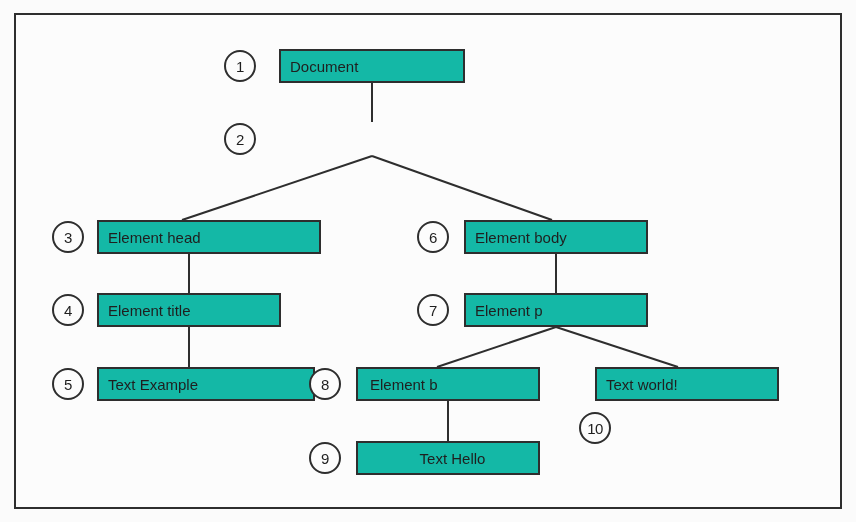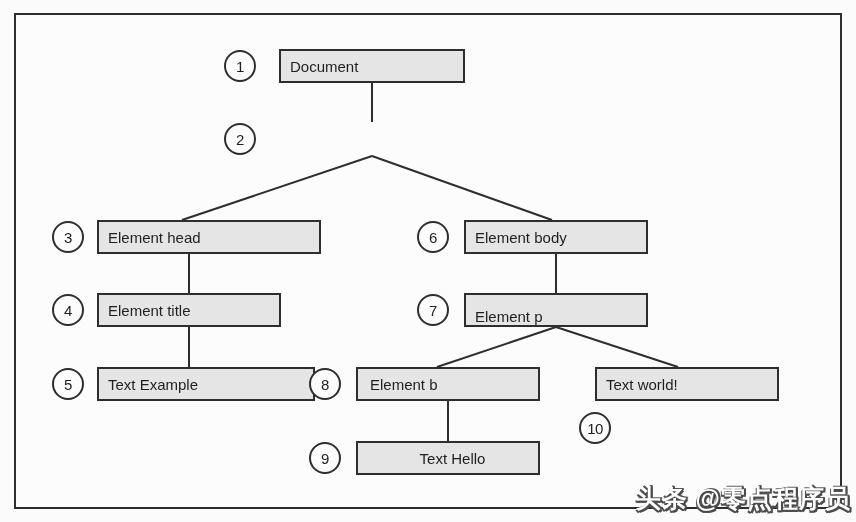--- a/index.html
+++ b/index.html
@@ -50,21 +50,21 @@
     align-items: center;
     justify-content: center;
     font-size: 15px;
     letter-spacing: -0.5px;
   }
   .box {
     position: absolute;
     height: 34px;
     border: 2px solid #2e2e2e;
     box-sizing: border-box;
-    background: #e5e5e5;
+    background: #14b8a6;
     display: flex;
     align-items: center;
     padding-left: 9px;
     font-size: 15px;
     white-space: nowrap;
   }
   
   #c1  { left: 224px; top: 50px; }
   #c2  { left: 224px; top: 123px; }
   #c3  { left: 52px;  top: 221px; }
@@ -75,21 +75,21 @@
   #c8  { left: 309px; top: 368px; }
   #c9  { left: 309px; top: 442px; }
   #c10 { left: 579px; top: 368px; margin-top: 44px; }
   
   #b1  { left: 279px; top: 49px;  width: 186px; }
   #b2  { left: 279px; top: 122px; width: 186px; }
   #b3  { left: 97px;  top: 220px; width: 224px; }
   #b4  { left: 97px;  top: 293px; width: 184px; }
   #b5  { left: 97px;  top: 367px; width: 218px; }
   #b6  { left: 464px; top: 220px; width: 184px; }
-  #b7  { left: 464px; top: 293px; width: 184px; align-items: flex-end; }
+  #b7  { left: 464px; top: 293px; width: 184px; }
   #b8  { left: 356px; top: 367px; width: 184px; padding-left: 12px; }
   #b9  { left: 356px; top: 441px; width: 184px; justify-content: center; }
   #b10 { left: 595px; top: 367px; width: 184px; }
   .watermark {
     position: absolute;
     right: 5px;
     top: 482px;
     font-size: 25px;
     font-weight: bold;
     color: #ffffff;
@@ -183,15 +183,14 @@
       <span>Text Hello</span>
     </div>
 
   <div class="circle" id="c10">
       <span>10</span>
     </div>
   <div class="box" id="b10">
       <span>Text world!</span>
     </div>
 
-  <div class="watermark">头条 @零点程序员</div>
 
 </div>
 
 </body></html>

